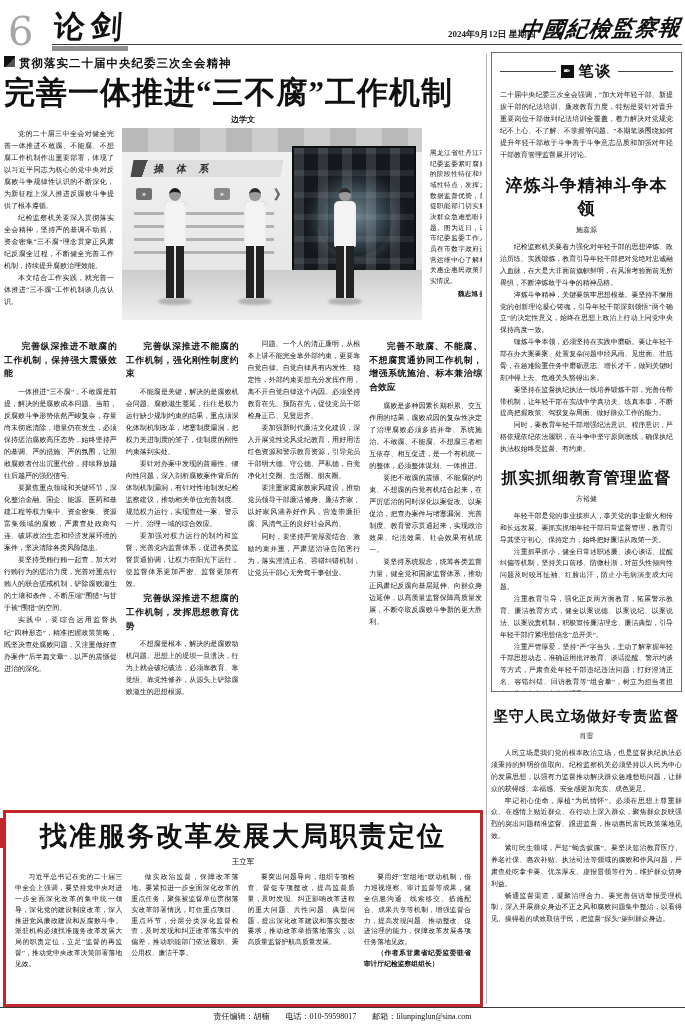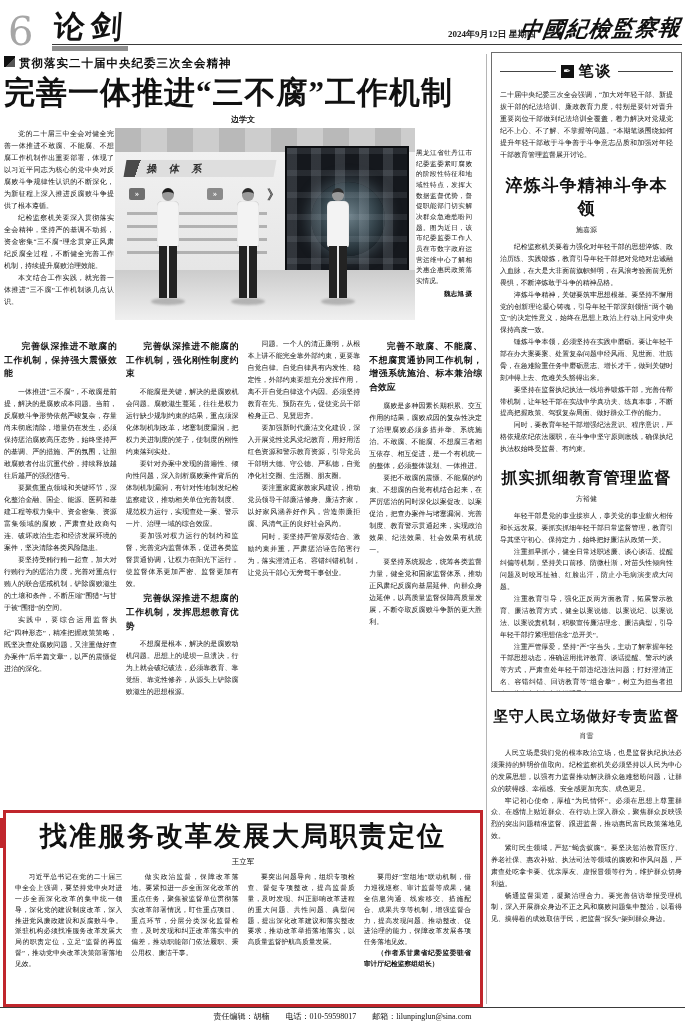--- a/index.html
+++ b/index.html
@@ -16,21 +16,21 @@
   .header-bar { position:absolute; left:52px; top:46px; width:76px; height:5px; background:#8f8f8f; }
   .pub-date { position:absolute; left:448px; top:28px; font-size:9px; font-weight:bold; color:#222; }
   .masthead { position:absolute; right:4px; top:14px; font-size:22px; font-weight:900; transform:skewX(-8deg) rotate(-1deg); letter-spacing:1px; font-style:italic; }
   
   .main-left { position:absolute; left:4px; top:52px; width:478px; height:756px; overflow:hidden; }
   .eyebrow-row { position:absolute; left:0; top:4px; display:flex; align-items:flex-start; gap:4px; }
   .eyebrow-icon { width:11px; height:11px; background:linear-gradient(135deg,#111 55%,#555 55%); display:inline-block; }
   .eyebrow-text { font-size:11.5px; font-weight:bold; letter-spacing:1px; }
   .main-headline { position:absolute; left:0; top:20px; width:100%; font-size:31px; font-weight:900; letter-spacing:1px; white-space:nowrap; }
   .main-byline { position:absolute; left:0; top:62px; width:100%; text-align:center; font-size:8px; color:#222;font-weight:bold; }
-  .top-band { position:absolute; left:0; top:76px; width:100%; height:202px; display:flex; gap:1px; overflow:hidden; }
+  .top-band { position:absolute; left:0; top:76px; width:100%; height:202px; display:flex; gap:8px; overflow:hidden; }
   .lead-col { width:110px; flex:none; }
   .body-text { font-size:7px; line-height:1.72; text-align:justify; color:#141414; }
   .body-text p { text-indent:2em; margin:0; }
   
   .photo { position:relative; width:300px; height:192px; flex:none; background:#e8e8e8; overflow:hidden; box-shadow:0 0 0 1px #cfcfcf inset; }
   .ph-ceiling { position:absolute; left:0; top:0; width:100%; height:24px;
     background:repeating-linear-gradient(90deg,#b9b9b9 0 26px,#cdcdcd 26px 52px); }
   .ph-wall { position:absolute; left:0; top:24px; width:100%; height:118px; background:linear-gradient(#f1f1f1,#e6e6e6); }
   .ph-banner { position:absolute; left:10px; top:32px; width:150px; height:17px; background:linear-gradient(100deg,#4a4a4a 14px,#dedede 14px); color:#2d2d2d; font-size:10px; font-weight:900; letter-spacing:5px; padding-left:22px; line-height:17px; transform:skewX(-10deg); }
   .ph-pill { position:absolute; height:12px; border-radius:2px; background:#6f6f6f; color:#fff; font-size:8px; line-height:12px; padding:0 6px; font-weight:bold; }

